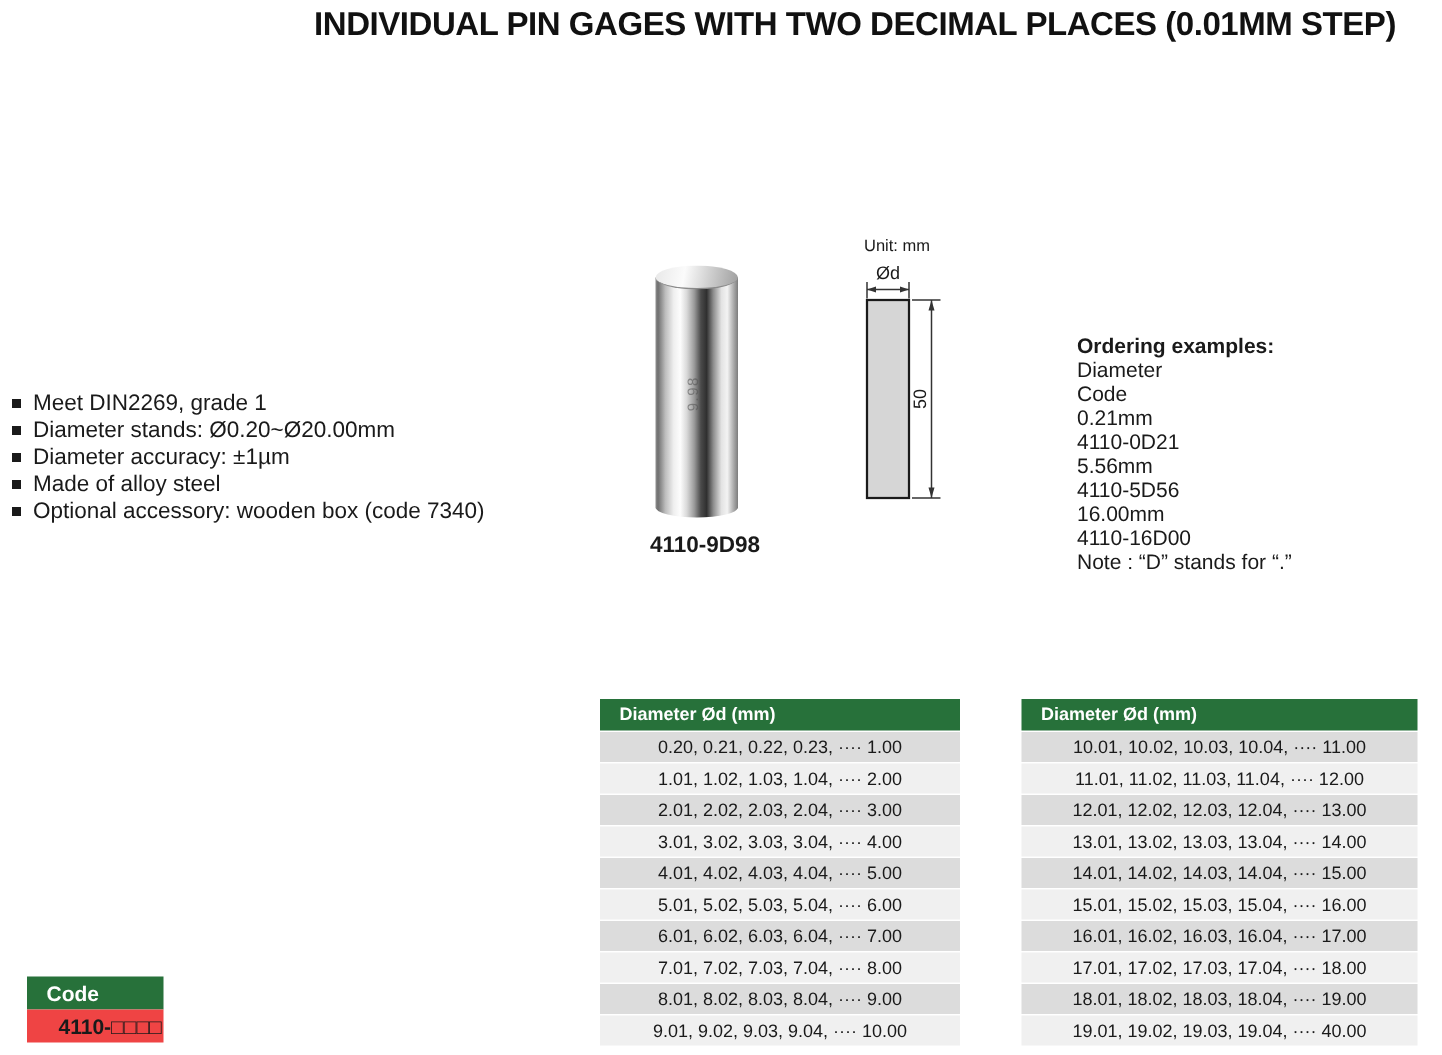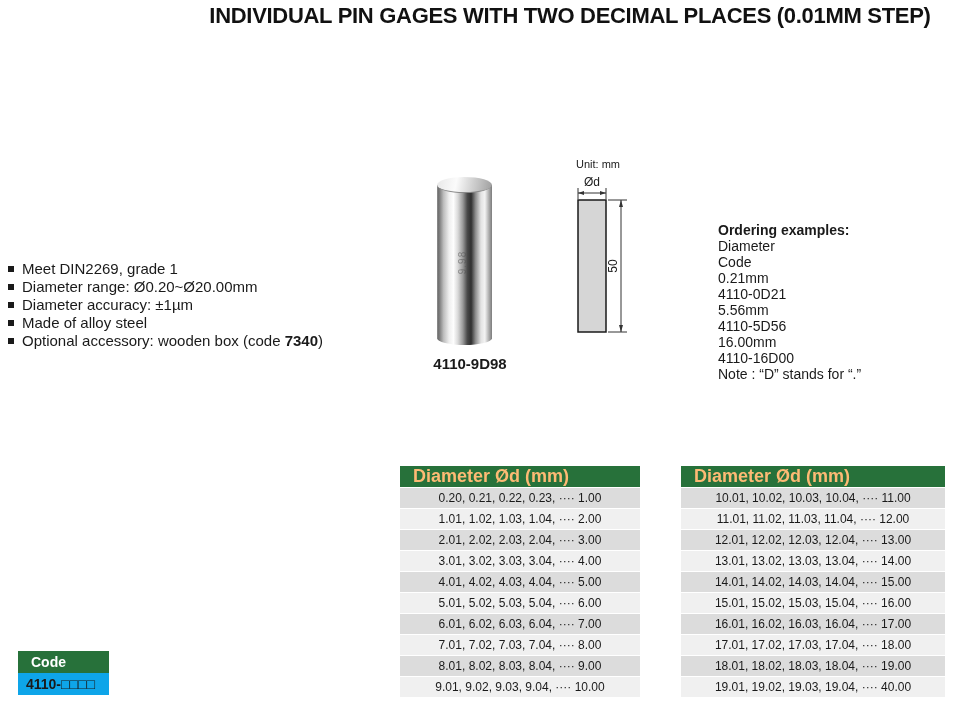--- a/index.html
+++ b/index.html
@@ -31,21 +31,21 @@
     font-size: 15px;
     line-height: 18px;
   }
   .spec-item { display: flex; align-items: flex-start; }
   .bullet-sq {
     flex: 0 0 auto;
     width: 6px; height: 6px;
     background: #1a1a1a;
     margin: 6px 8px 0 0;
   }
-  .bold { font-weight: bold; }
+  .bold { font-weight: normal; }
 
   
   .pin-wrap { position: absolute; left: 437px; top: 177px; width: 55px; height: 168px; }
   .pin-body {
     position: absolute; left: 0; top: 8px; width: 55px; height: 160px;
     background: linear-gradient(90deg,
       #8f8f8f 0%, #6f6f6f 3%, #bdbdbd 12%, #efefef 22%, #fdfdfd 30%,
       #d9d9d9 38%, #9a9a9a 47%, #4a4a4a 55%, #2f2f2f 62%, #8c8c8c 70%,
       #e3e3e3 80%, #f3f3f3 87%, #a8a8a8 95%, #7c7c7c 100%);
     border-radius: 0 0 28px 28px / 0 0 7px 7px;
@@ -80,22 +80,22 @@
   .ordering-col1 { width: 94px; flex: 0 0 auto; }
   .ordering-note { }
 
   
   .dtable { position: absolute; top: 466px; }
   .dtable-1 { left: 400px; width: 240px; }
   .dtable-2 { left: 681px; width: 264px; }
   .dtable-header {
     height: 21px; line-height: 21px;
     background: #27713a;
-    color: #fdba74;
-    font-weight: bold; font-size: 18px;
+    color: #ffffff;
+    font-weight: bold; font-size: 12px;
     padding-left: 13px;
     margin-bottom: 1px;
   }
   .dtable-row {
     height: 20px; line-height: 20px;
     font-size: 12px;
     text-align: center;
     margin-bottom: 1px;
     white-space: nowrap;
   }
@@ -106,41 +106,41 @@
   .code-block { position: absolute; left: 18px; top: 651px; width: 91px; }
   .code-header {
     height: 22px; line-height: 22px;
     background: #27713a;
     color: #ffffff;
     font-weight: bold; font-size: 14px;
     padding-left: 13px;
   }
   .code-value {
     height: 22px; line-height: 22px;
-    background: #0ea5e9;
+    background: #ef4444;
     font-weight: bold; font-size: 14px;
-    padding-left: 8px;
+    padding-left: 21px;
     white-space: nowrap;
   }
 </style>
 </head>
 <body>
 
 <div class="page">
 
   <div class="title">INDIVIDUAL PIN GAGES WITH TWO DECIMAL PLACES (0.01MM STEP)</div>
 
   <div class="specs">
     <div class="spec-item">
       <span class="bullet-sq"></span>
       <span>Meet DIN2269, grade 1</span>
     </div>
     <div class="spec-item">
       <span class="bullet-sq"></span>
-      <span>Diameter range: Ø0.20~Ø20.00mm</span>
+      <span>Diameter stands: Ø0.20~Ø20.00mm</span>
     </div>
     <div class="spec-item">
       <span class="bullet-sq"></span>
       <span>Diameter accuracy: ±1µm</span>
     </div>
     <div class="spec-item">
       <span class="bullet-sq"></span>
       <span>Made of alloy steel</span>
     </div>
     <div class="spec-item">

